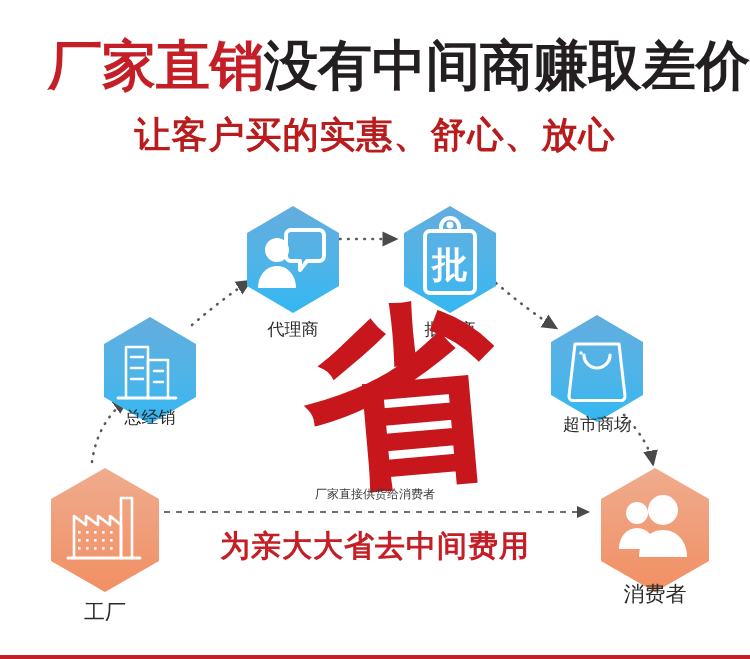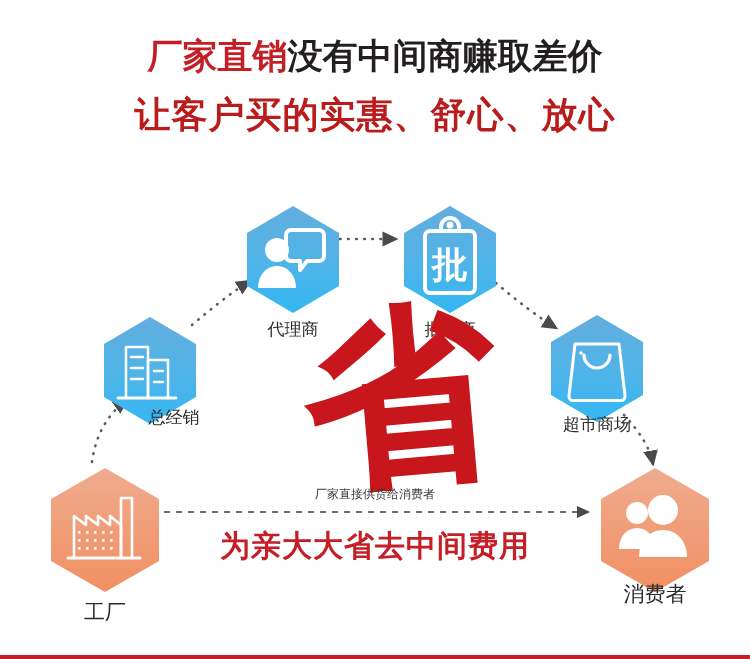--- a/index.html
+++ b/index.html
@@ -13,24 +13,25 @@
   }
   #stage{position:relative;width:750px;height:659px;overflow:hidden;}
 
   
   .headline{
     position:absolute;left:0;top:38px;width:750px;
     text-align:center;
     white-space:nowrap;
   }
   .hl-line1{
-    font-size:35px;
+    font-size:54px;
     font-weight:700;
     letter-spacing:0px;
     line-height:1.05;
+    text-align:right;
   }
   .hl-red{color:#C41F26;}
   .hl-dark{color:#231F20;}
   .hl-line2{
     margin-top:20px;
     font-size:36px;
     font-weight:700;
     color:#b91c1c;
     letter-spacing:1px;
     line-height:1.12;
@@ -201,21 +202,21 @@
       <g fill="#ffffff">
         <circle cx="637" cy="513" r="11"></circle>
         <path d="M619,549 c0,-12.5 8,-21 18,-21 c10,0 18,8.5 18,21 z"></path>
         <circle cx="663" cy="510" r="15"></circle>
         <path d="M639,557 c0,-16 10.5,-27 24,-27 c13.5,0 24,11 24,27 z"></path>
       </g>
     </g>
   </svg>
 
   <div class="node-label big" style="left:105px;top:598px;">工厂</div>
-  <div class="node-label" style="left:150px;top:406px;margin-left:24px;">总经销</div>
+  <div class="node-label" style="left:150px;top:406px;">总经销</div>
   <div class="node-label" style="left:293px;top:318px;">代理商</div>
   <div class="node-label" style="left:450px;top:318px;">批发商</div>
   <div class="node-label" style="left:597px;top:413px;text-align:right;">超市商场</div>
   <div class="node-label big" style="left:655px;top:580px;">消费者</div>
 
   <div class="save-char">省</div>
 
   <div class="cap-top">厂家直接供货给消费者</div>
   <div class="cap-bottom">为亲大大省去中间费用</div>
 

